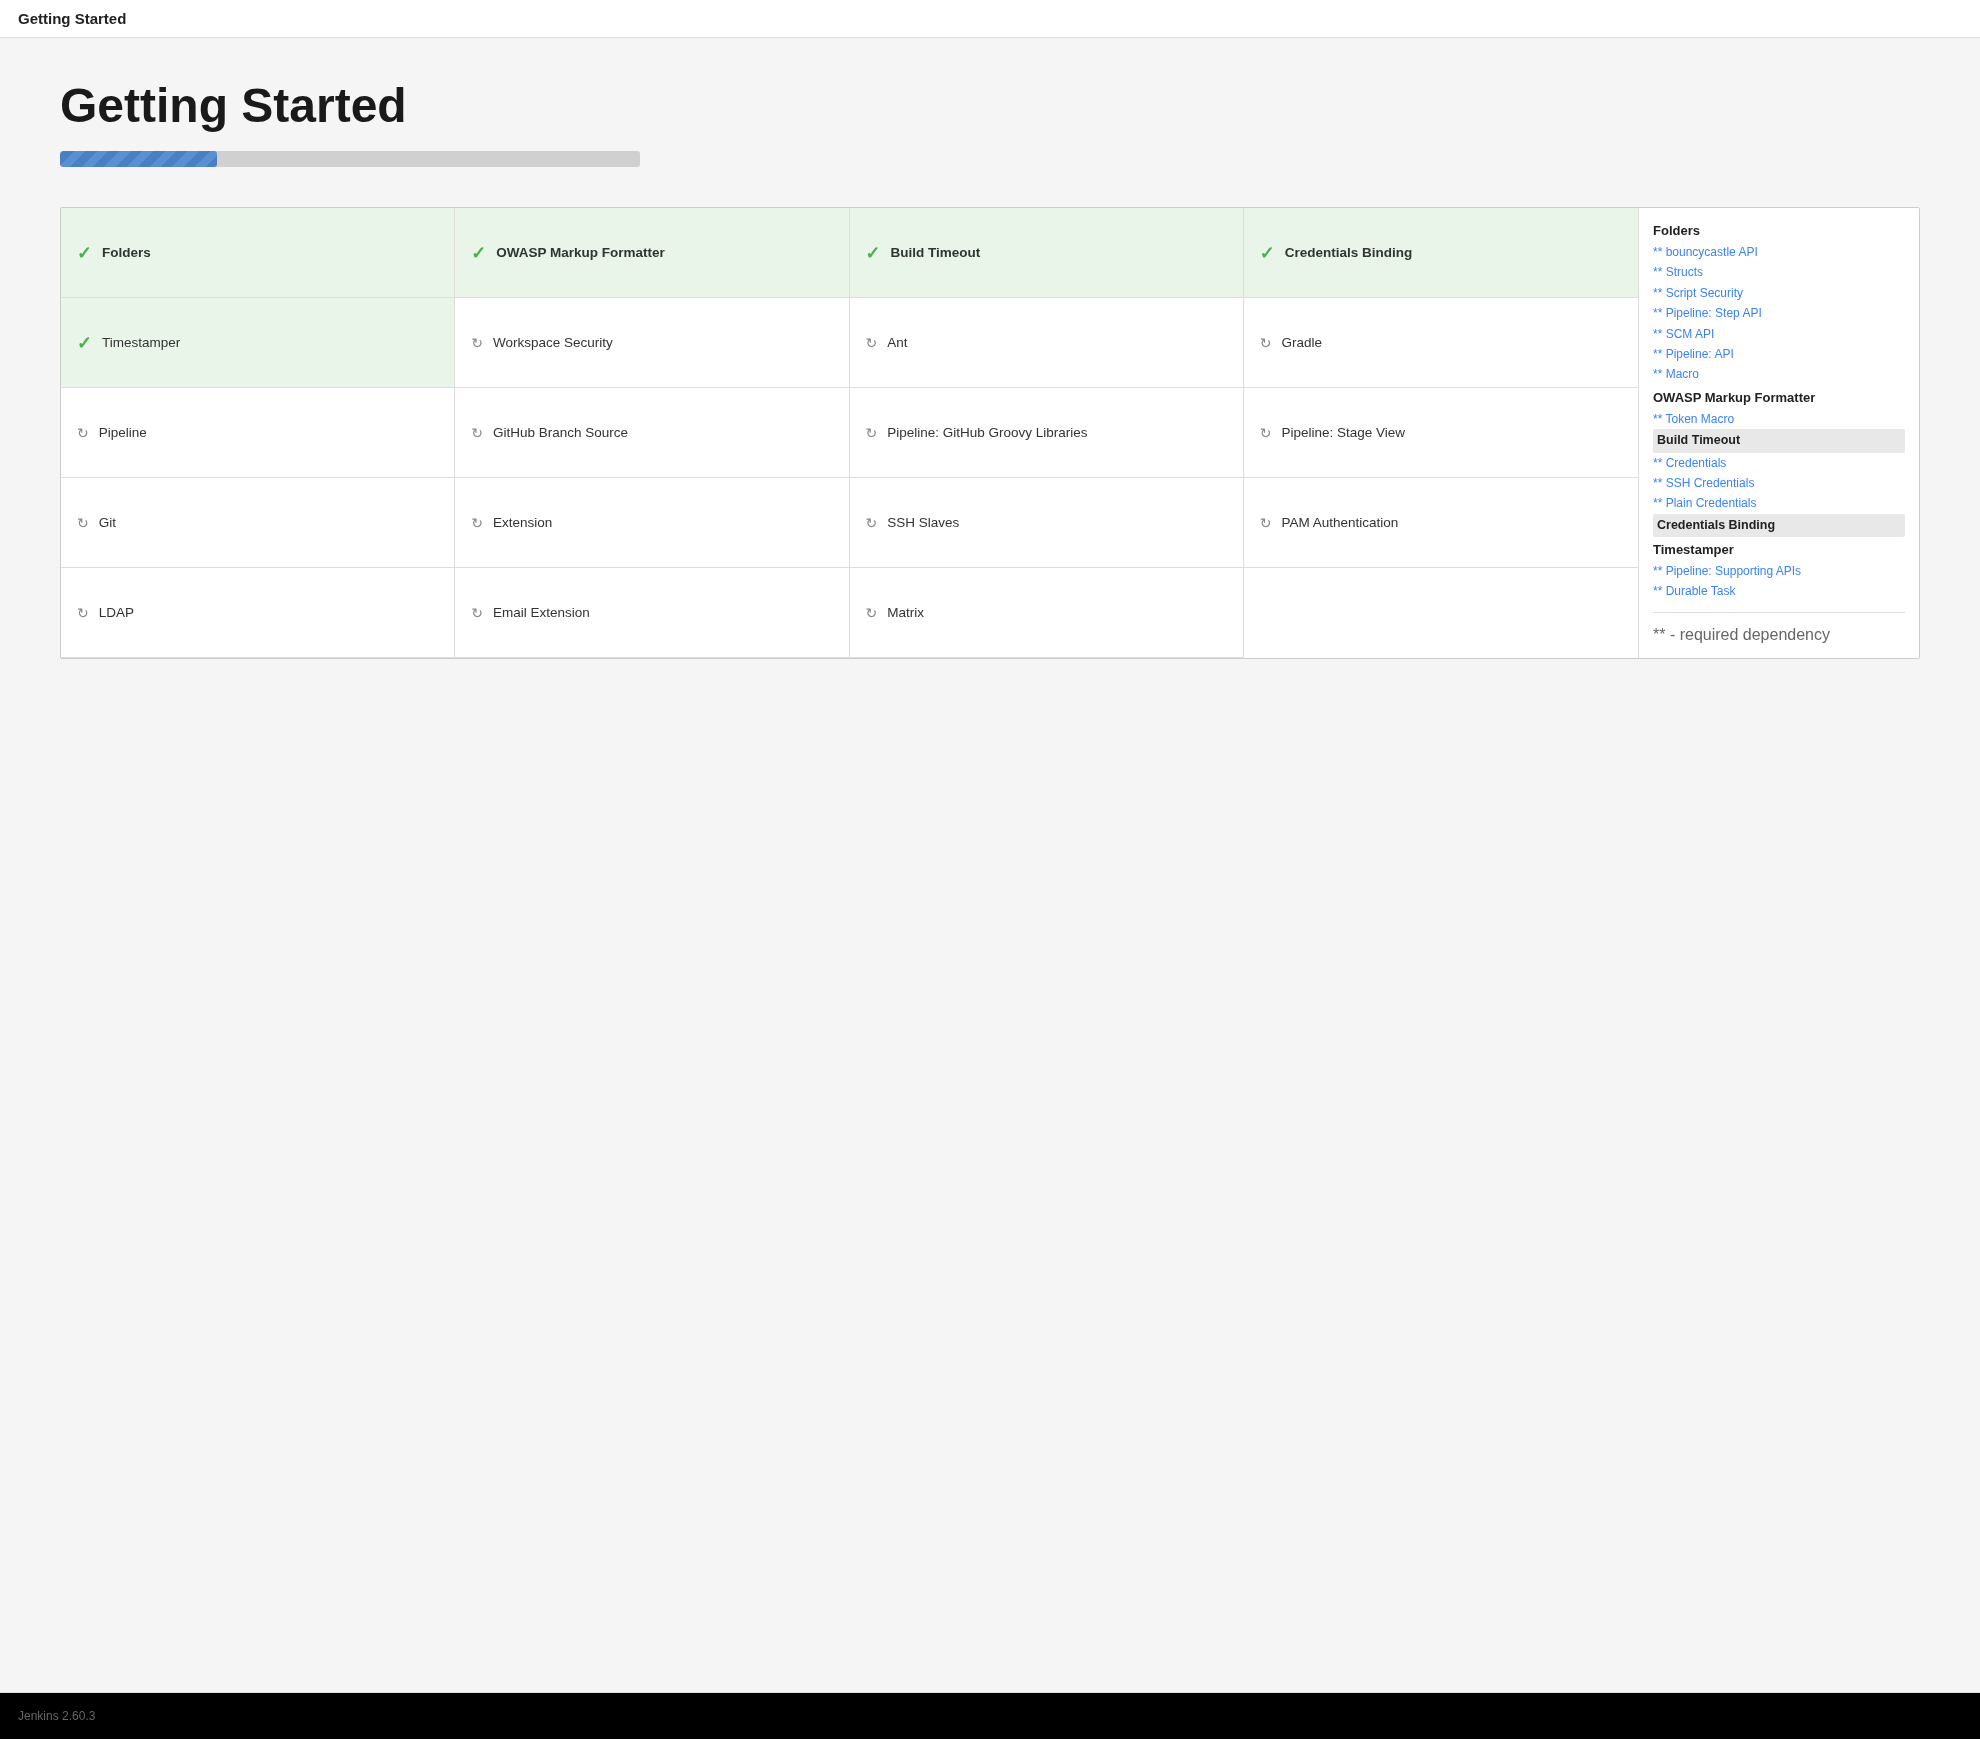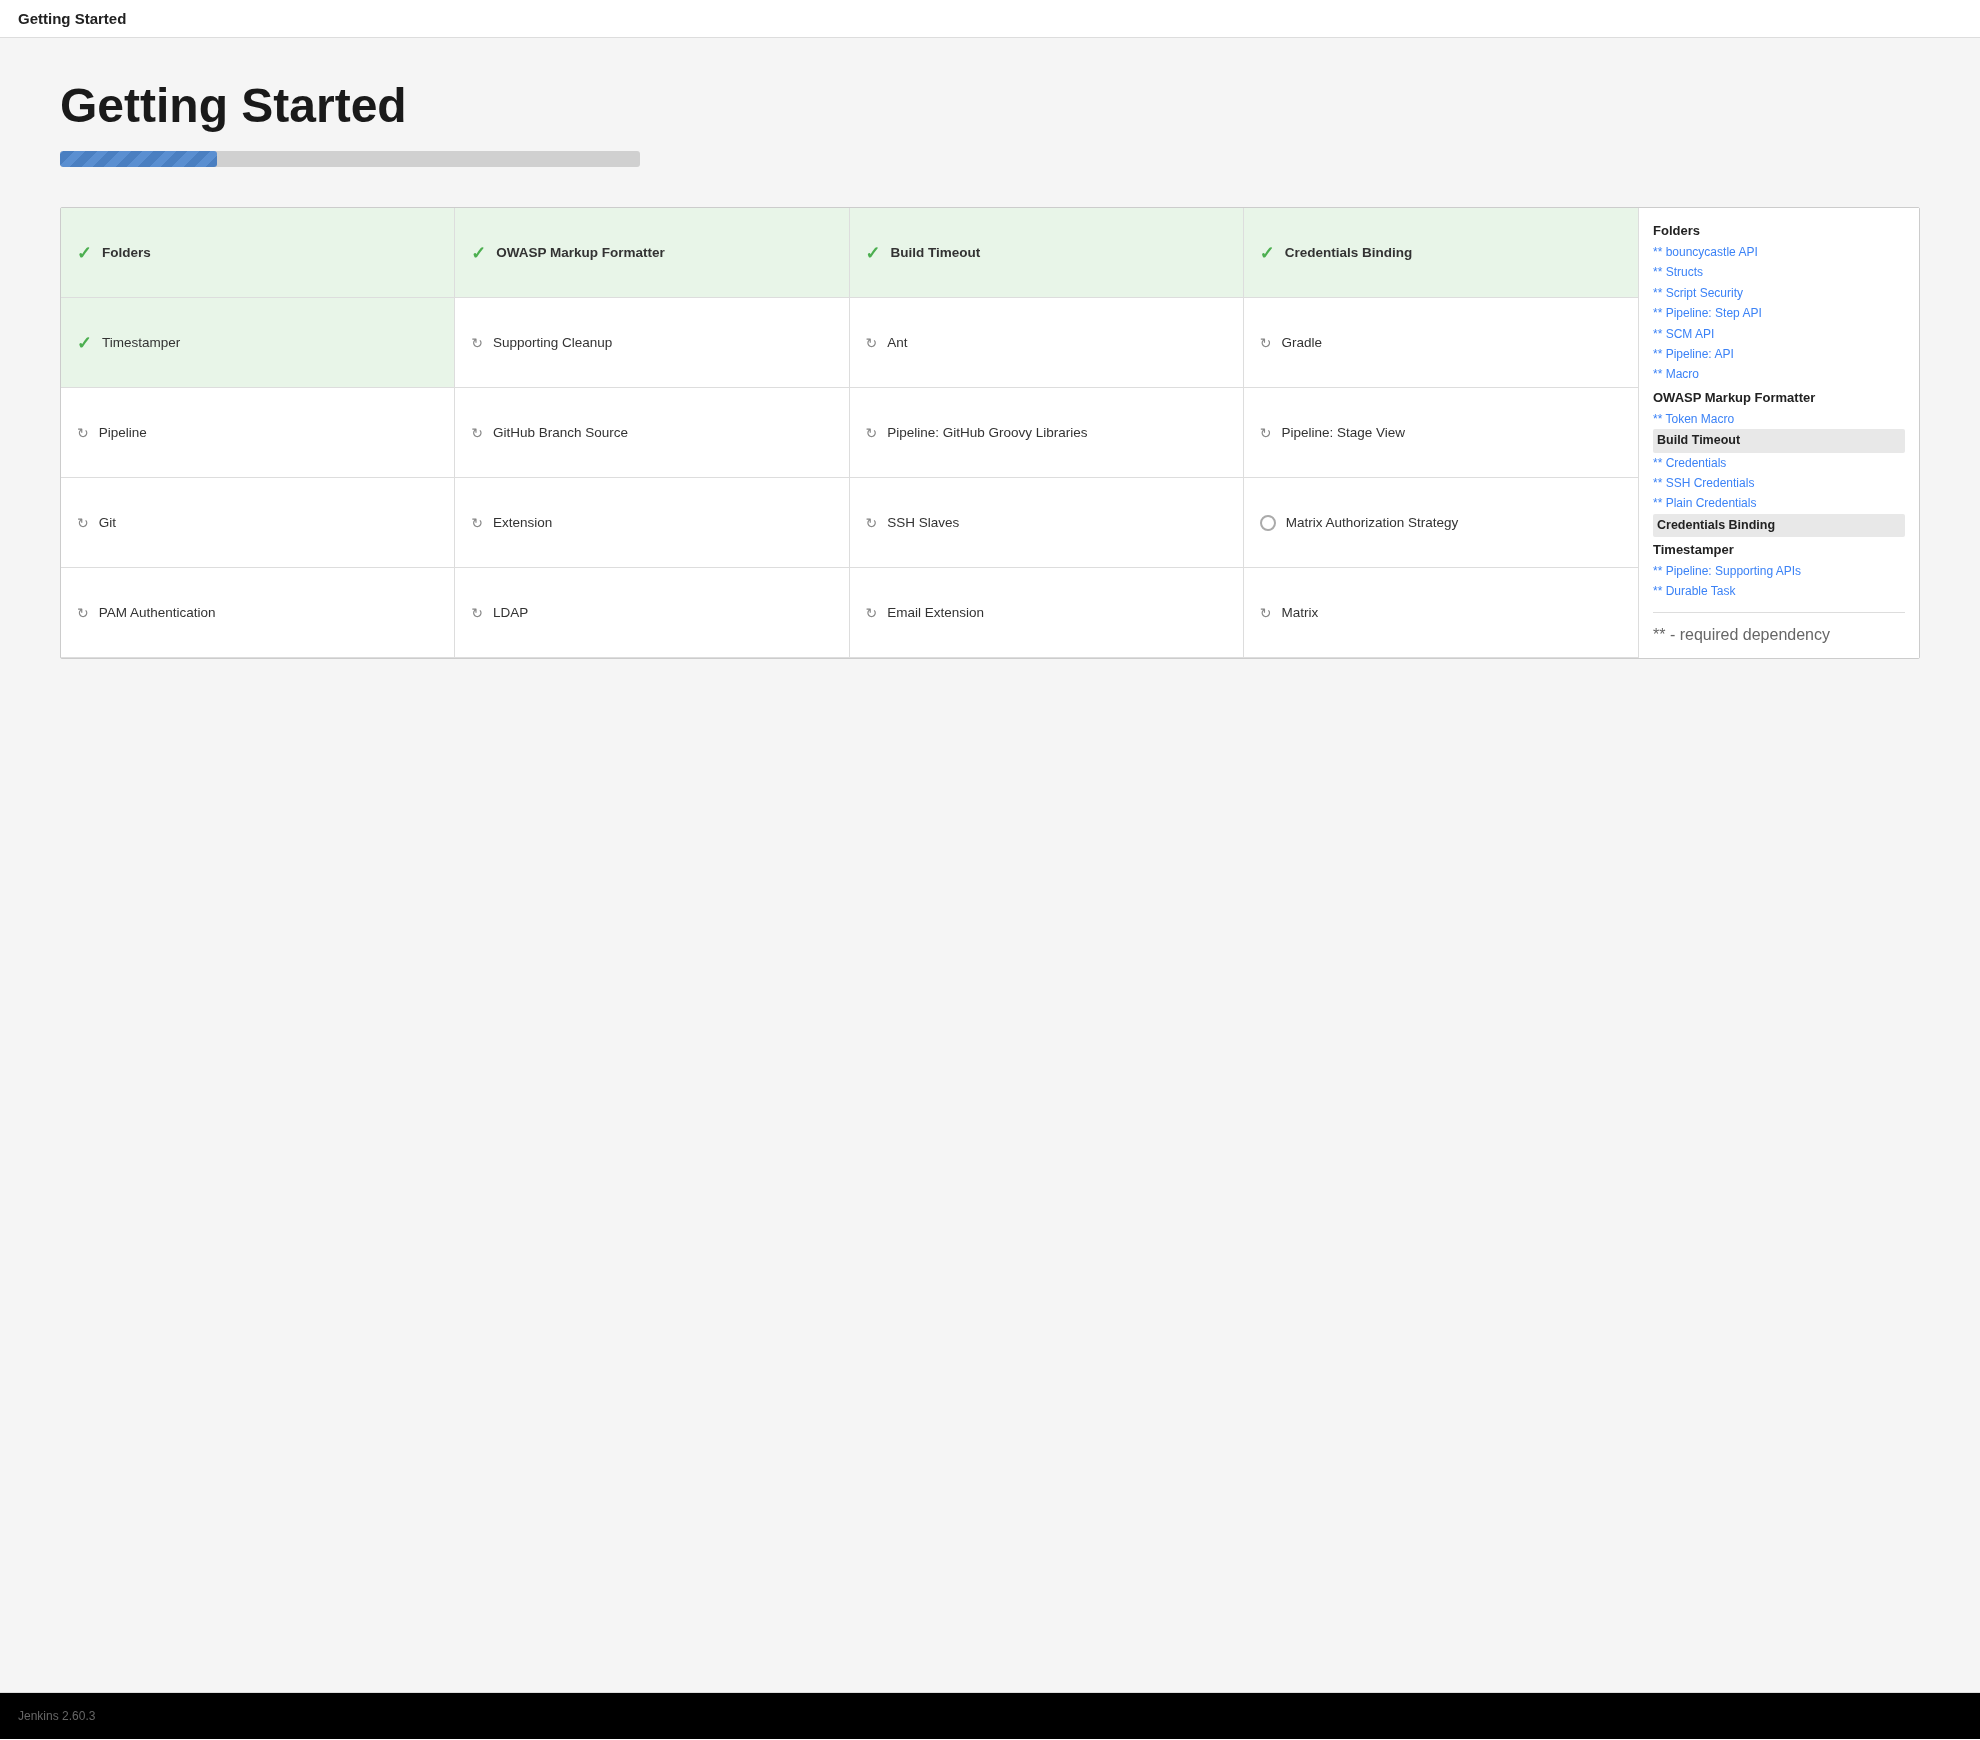--- a/index.html
+++ b/index.html
@@ -195,21 +195,21 @@
         <div class="plugin-cell checked header-row">
           <span class="check-icon">✓</span>
           <span class="plugin-name">Credentials Binding</span>
         </div>
         <div class="plugin-cell checked">
           <span class="check-icon">✓</span>
           <span class="plugin-name">Timestamper</span>
         </div>
         <div class="plugin-cell">
           <span class="sync-icon">↻</span>
-          <span class="plugin-name">Supporting Cleanup</span>
+          <span class="plugin-name">Workspace Security</span>
         </div>
         <div class="plugin-cell">
           <span class="sync-icon">↻</span>
           <span class="plugin-name">Ant</span>
         </div>
         <div class="plugin-cell">
           <span class="sync-icon">↻</span>
           <span class="plugin-name">Gradle</span>
         </div>
         <div class="plugin-cell">
@@ -232,24 +232,20 @@
           <span class="sync-icon">↻</span>
           <span class="plugin-name">Git</span>
         </div>
         <div class="plugin-cell">
           <span class="sync-icon">↻</span>
           <span class="plugin-name">Extension</span>
         </div>
         <div class="plugin-cell">
           <span class="sync-icon">↻</span>
           <span class="plugin-name">SSH Slaves</span>
-        </div>
-        <div class="plugin-cell">
-          <span class="circle-empty-icon"></span>
-          <span class="plugin-name">Matrix Authorization Strategy</span>
         </div>
         <div class="plugin-cell">
           <span class="sync-icon">↻</span>
           <span class="plugin-name">PAM Authentication</span>
         </div>
         <div class="plugin-cell">
           <span class="sync-icon">↻</span>
           <span class="plugin-name">LDAP</span>
         </div>
         <div class="plugin-cell">

